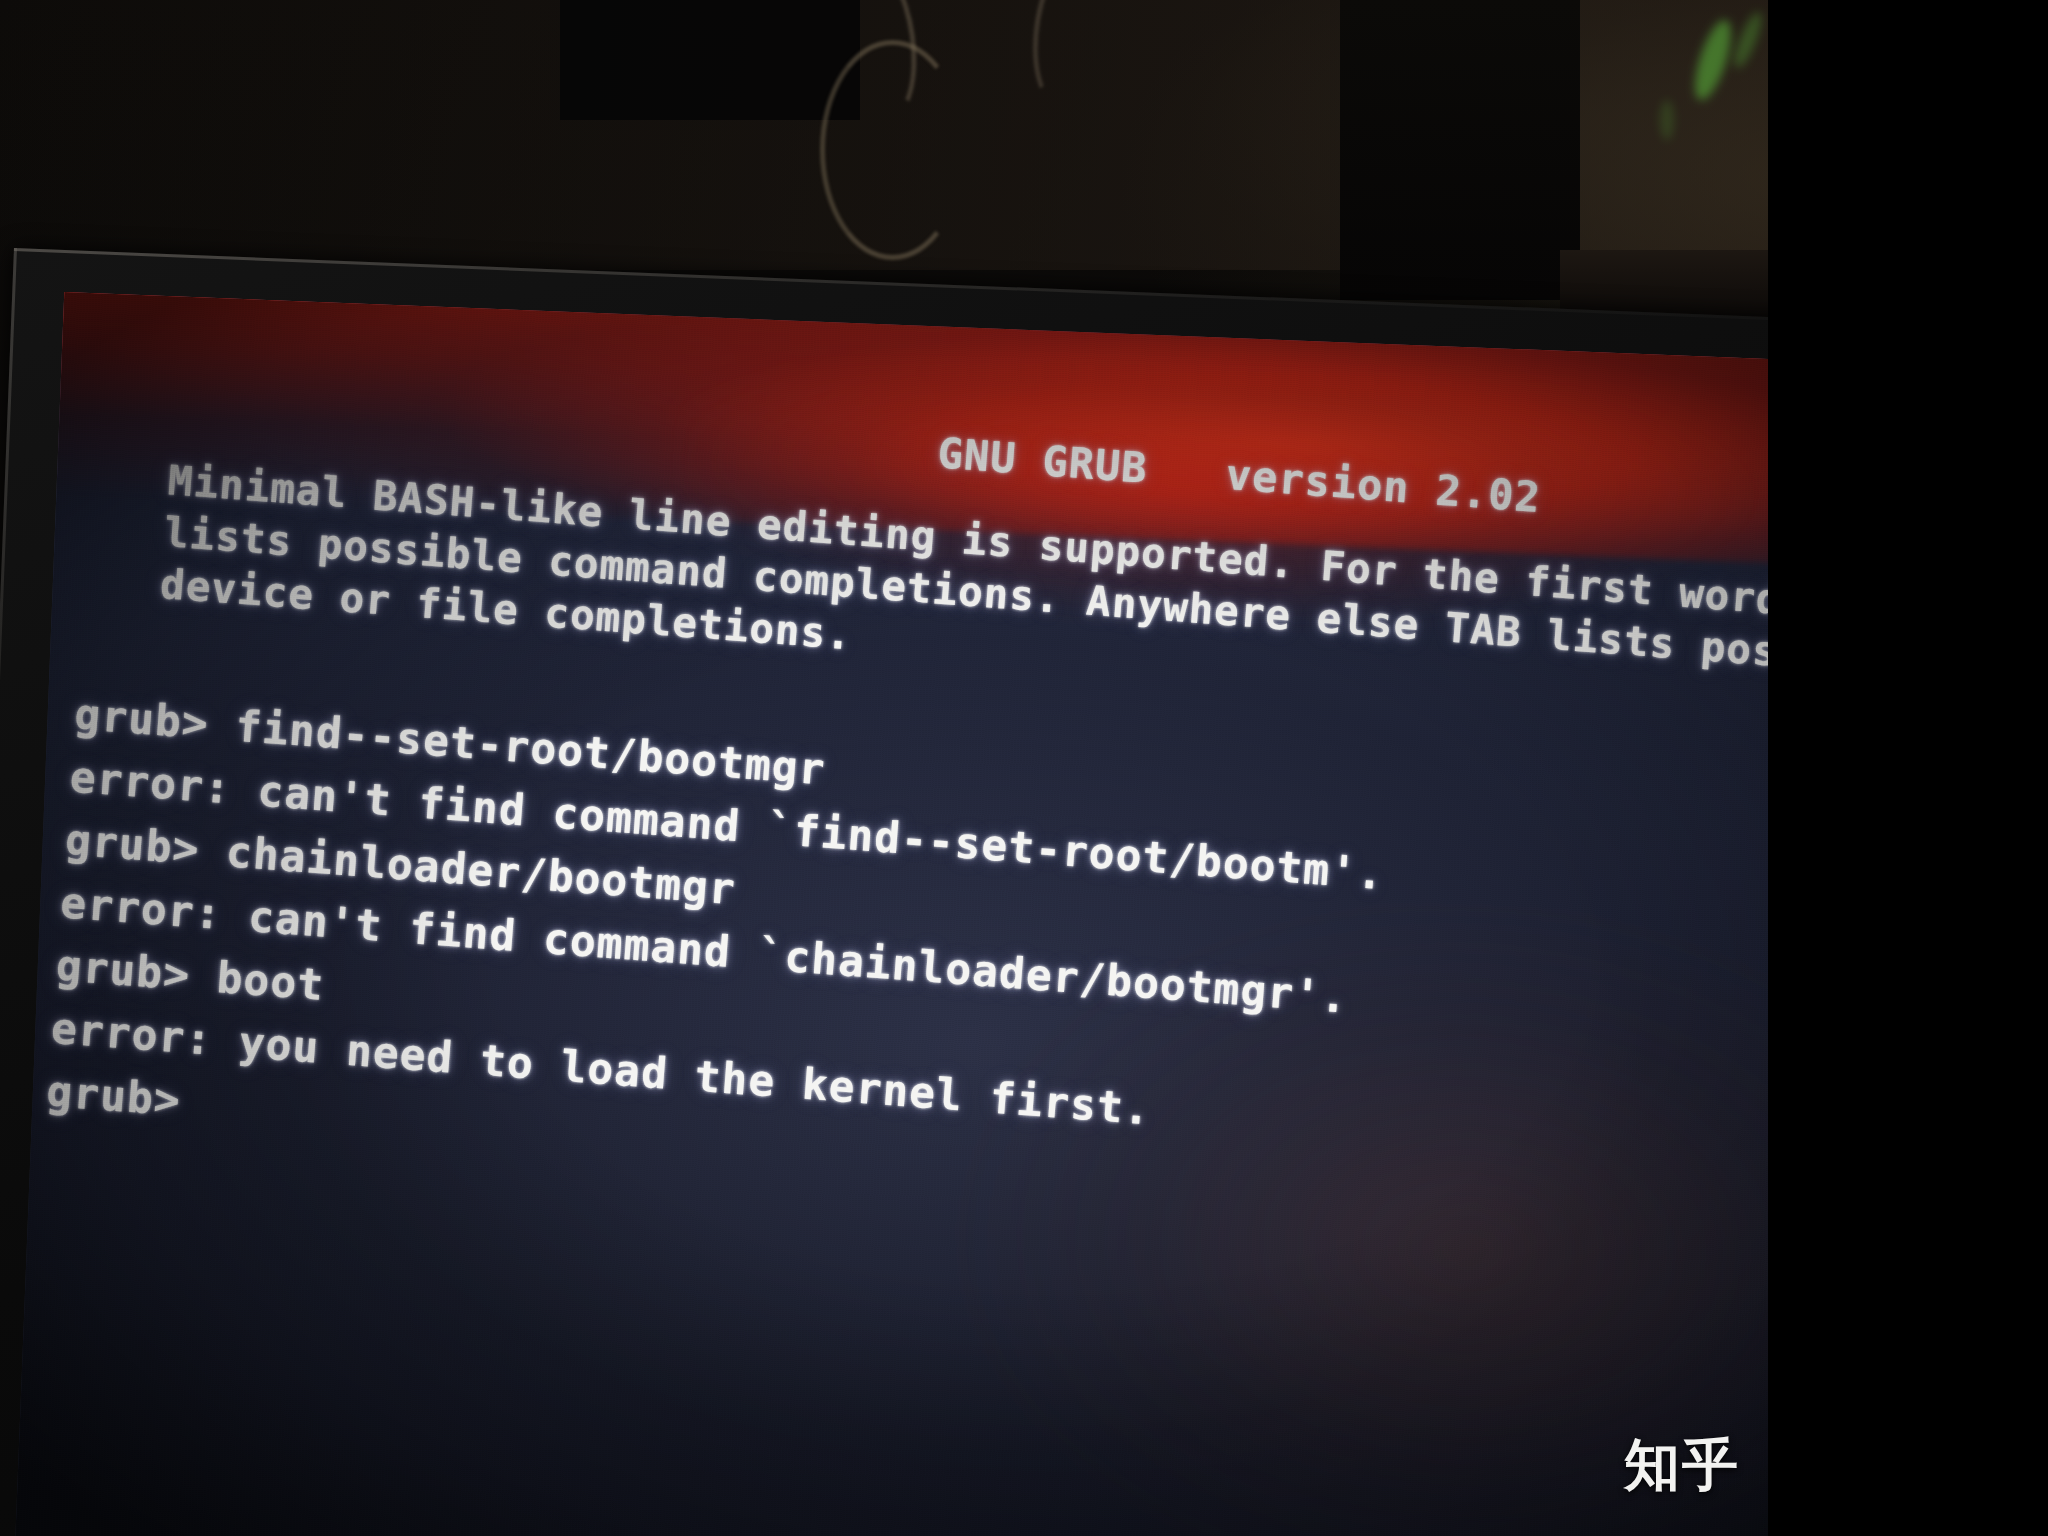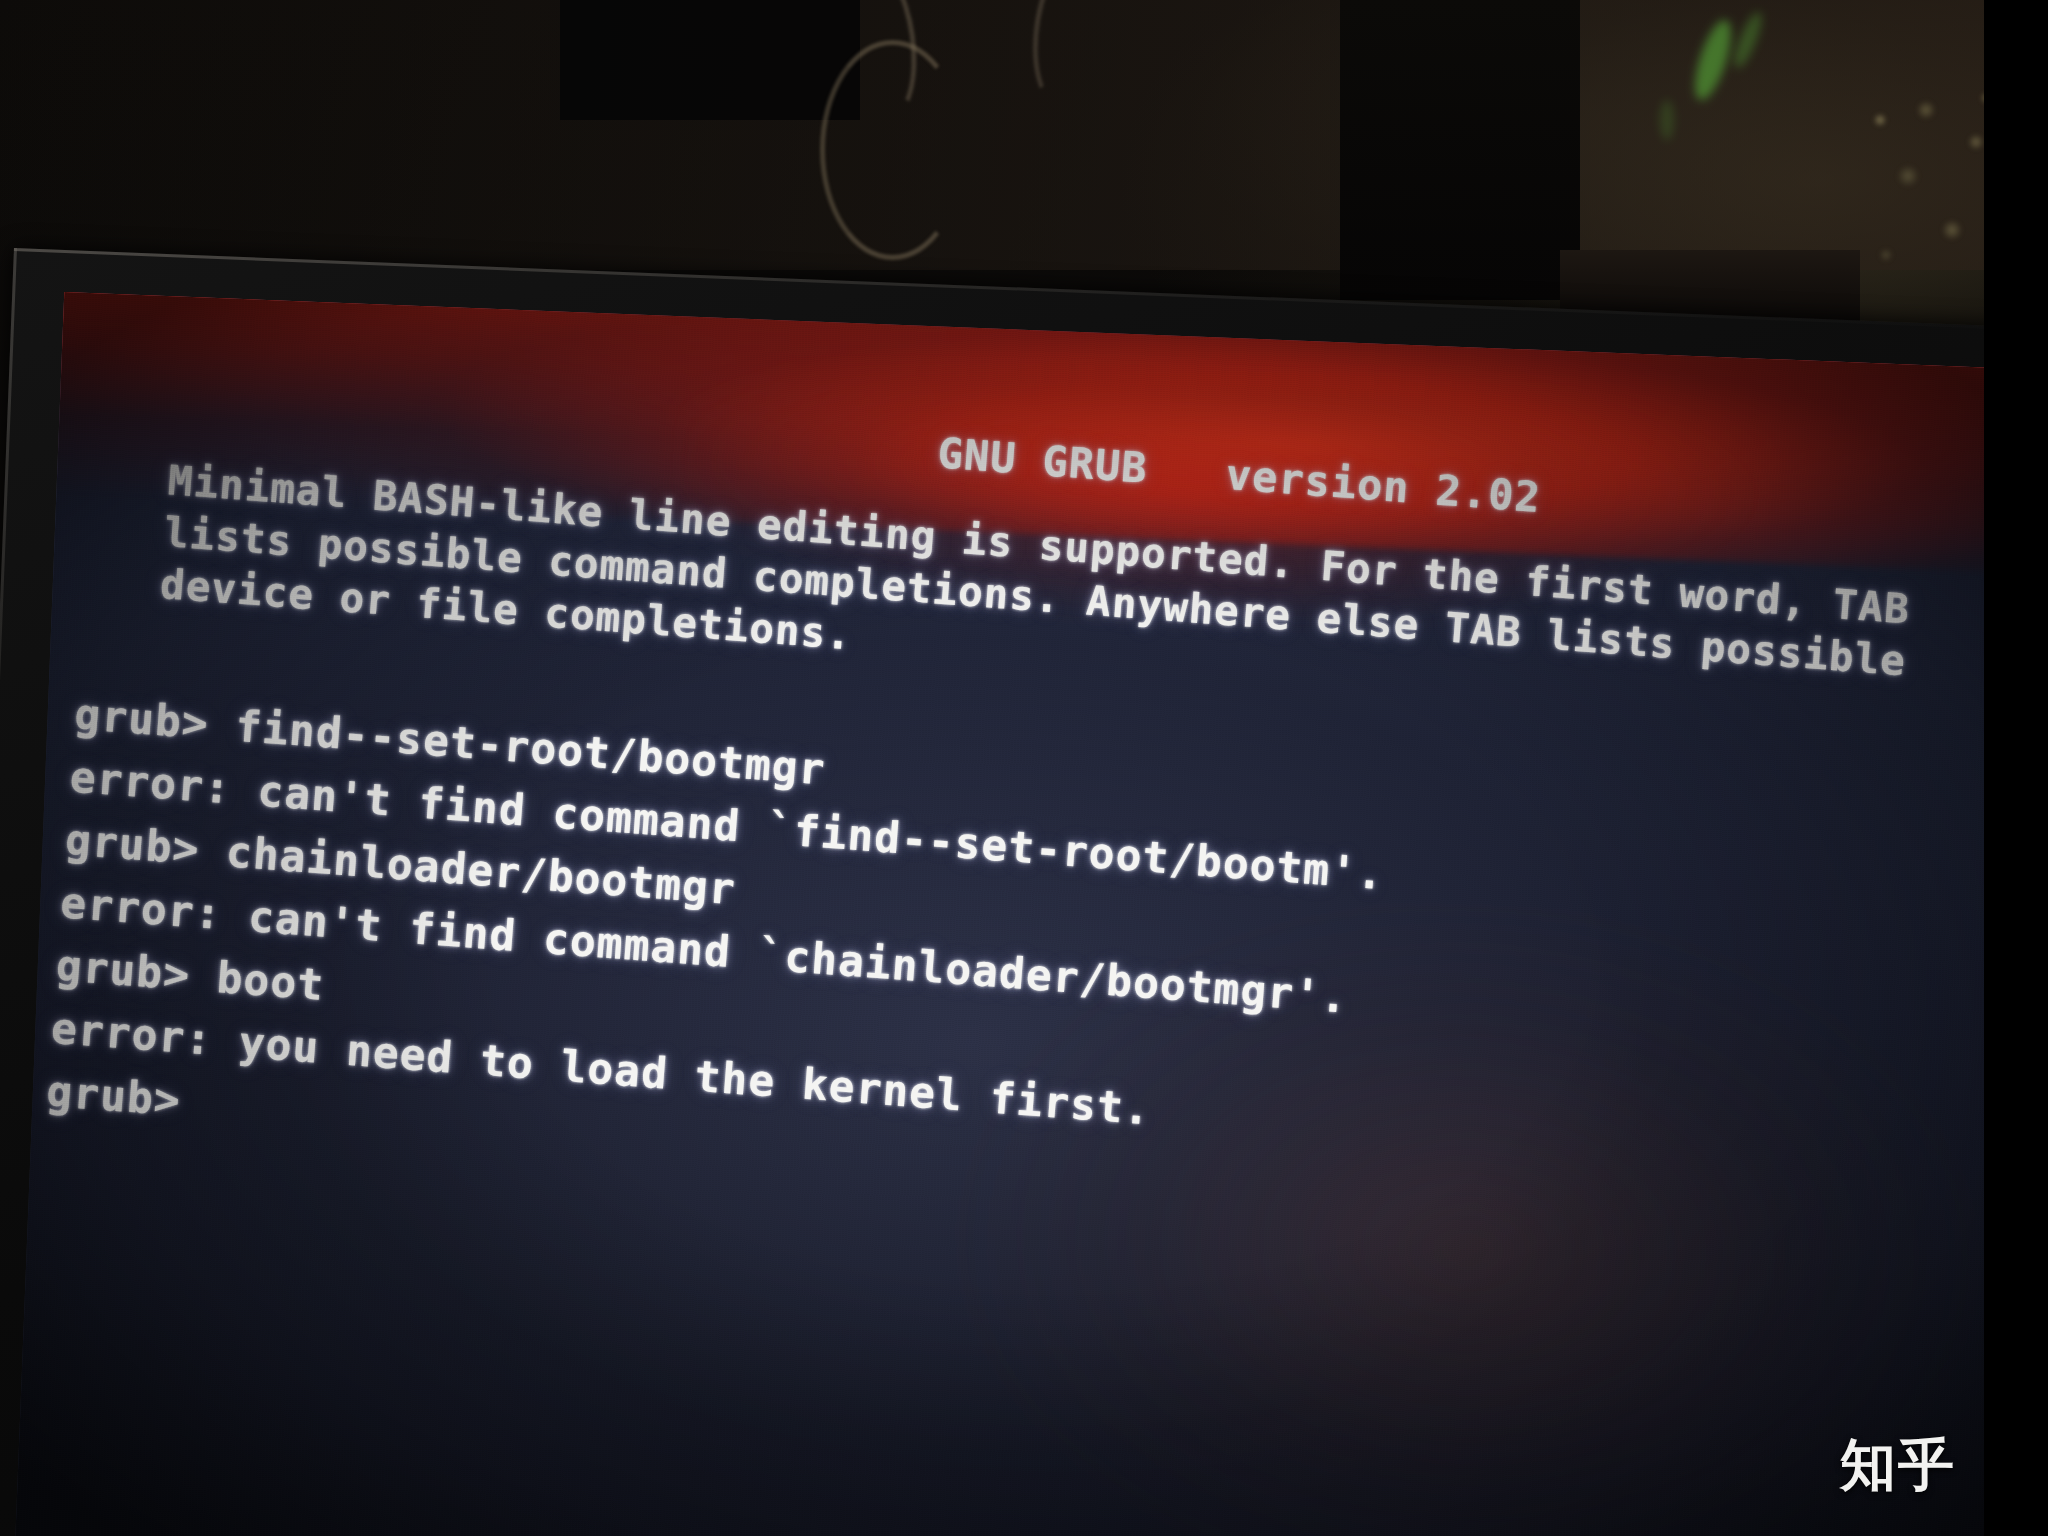--- a/index.html
+++ b/index.html
@@ -11,21 +11,21 @@
     height: 1536px;
     overflow: hidden;
   }
   body {
     font-family: "DejaVu Sans Mono", monospace;
   }
 
   
   #photo {
     position: relative;
-    width: 1984px;
+    width: 1768px;
     height: 1536px;
     overflow: hidden;
     background: #4d7c0f;
   }
 
   
   .room-bg {
     position: absolute;
     inset: 0;
     background:

